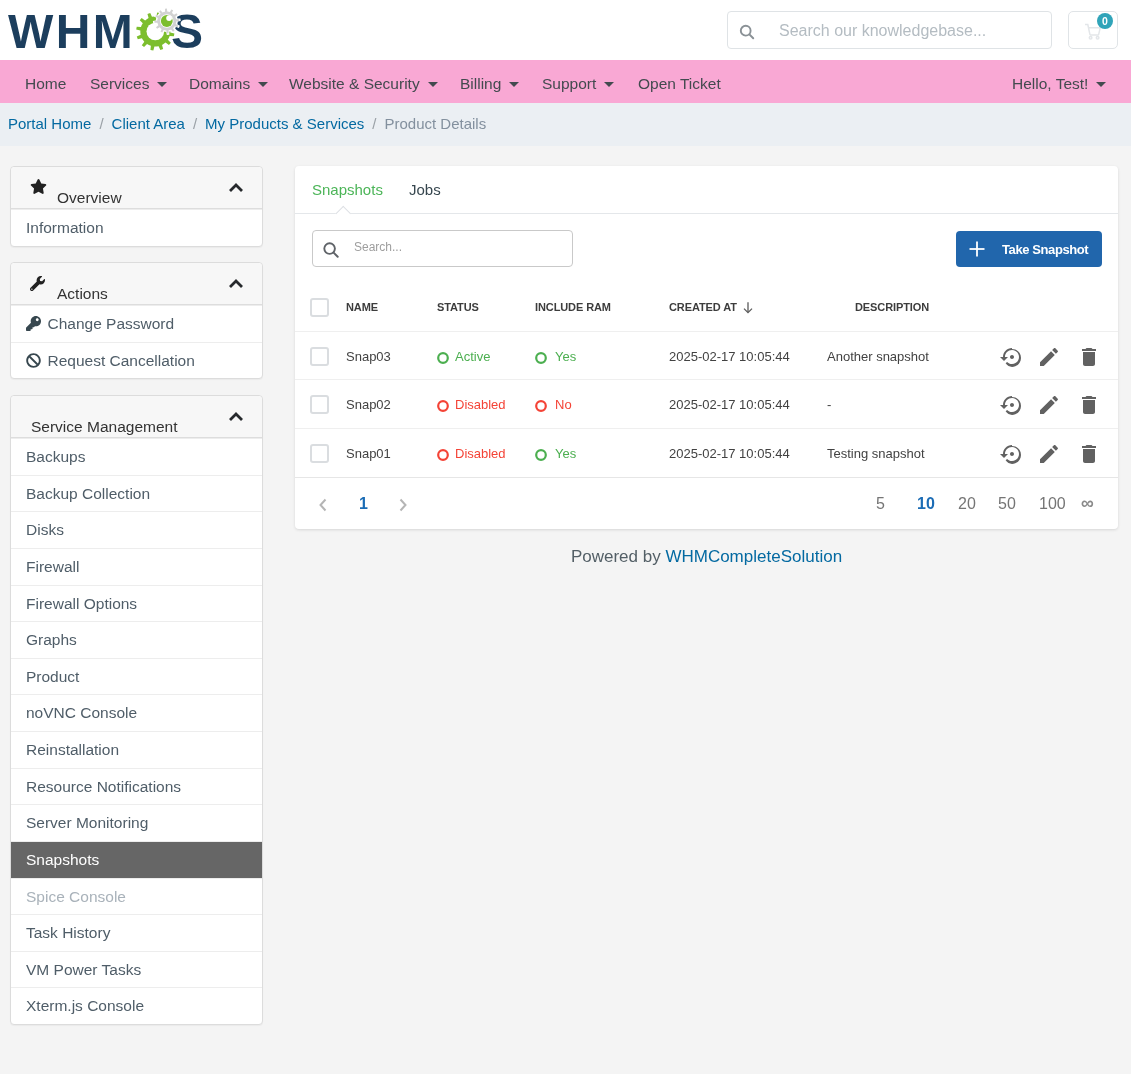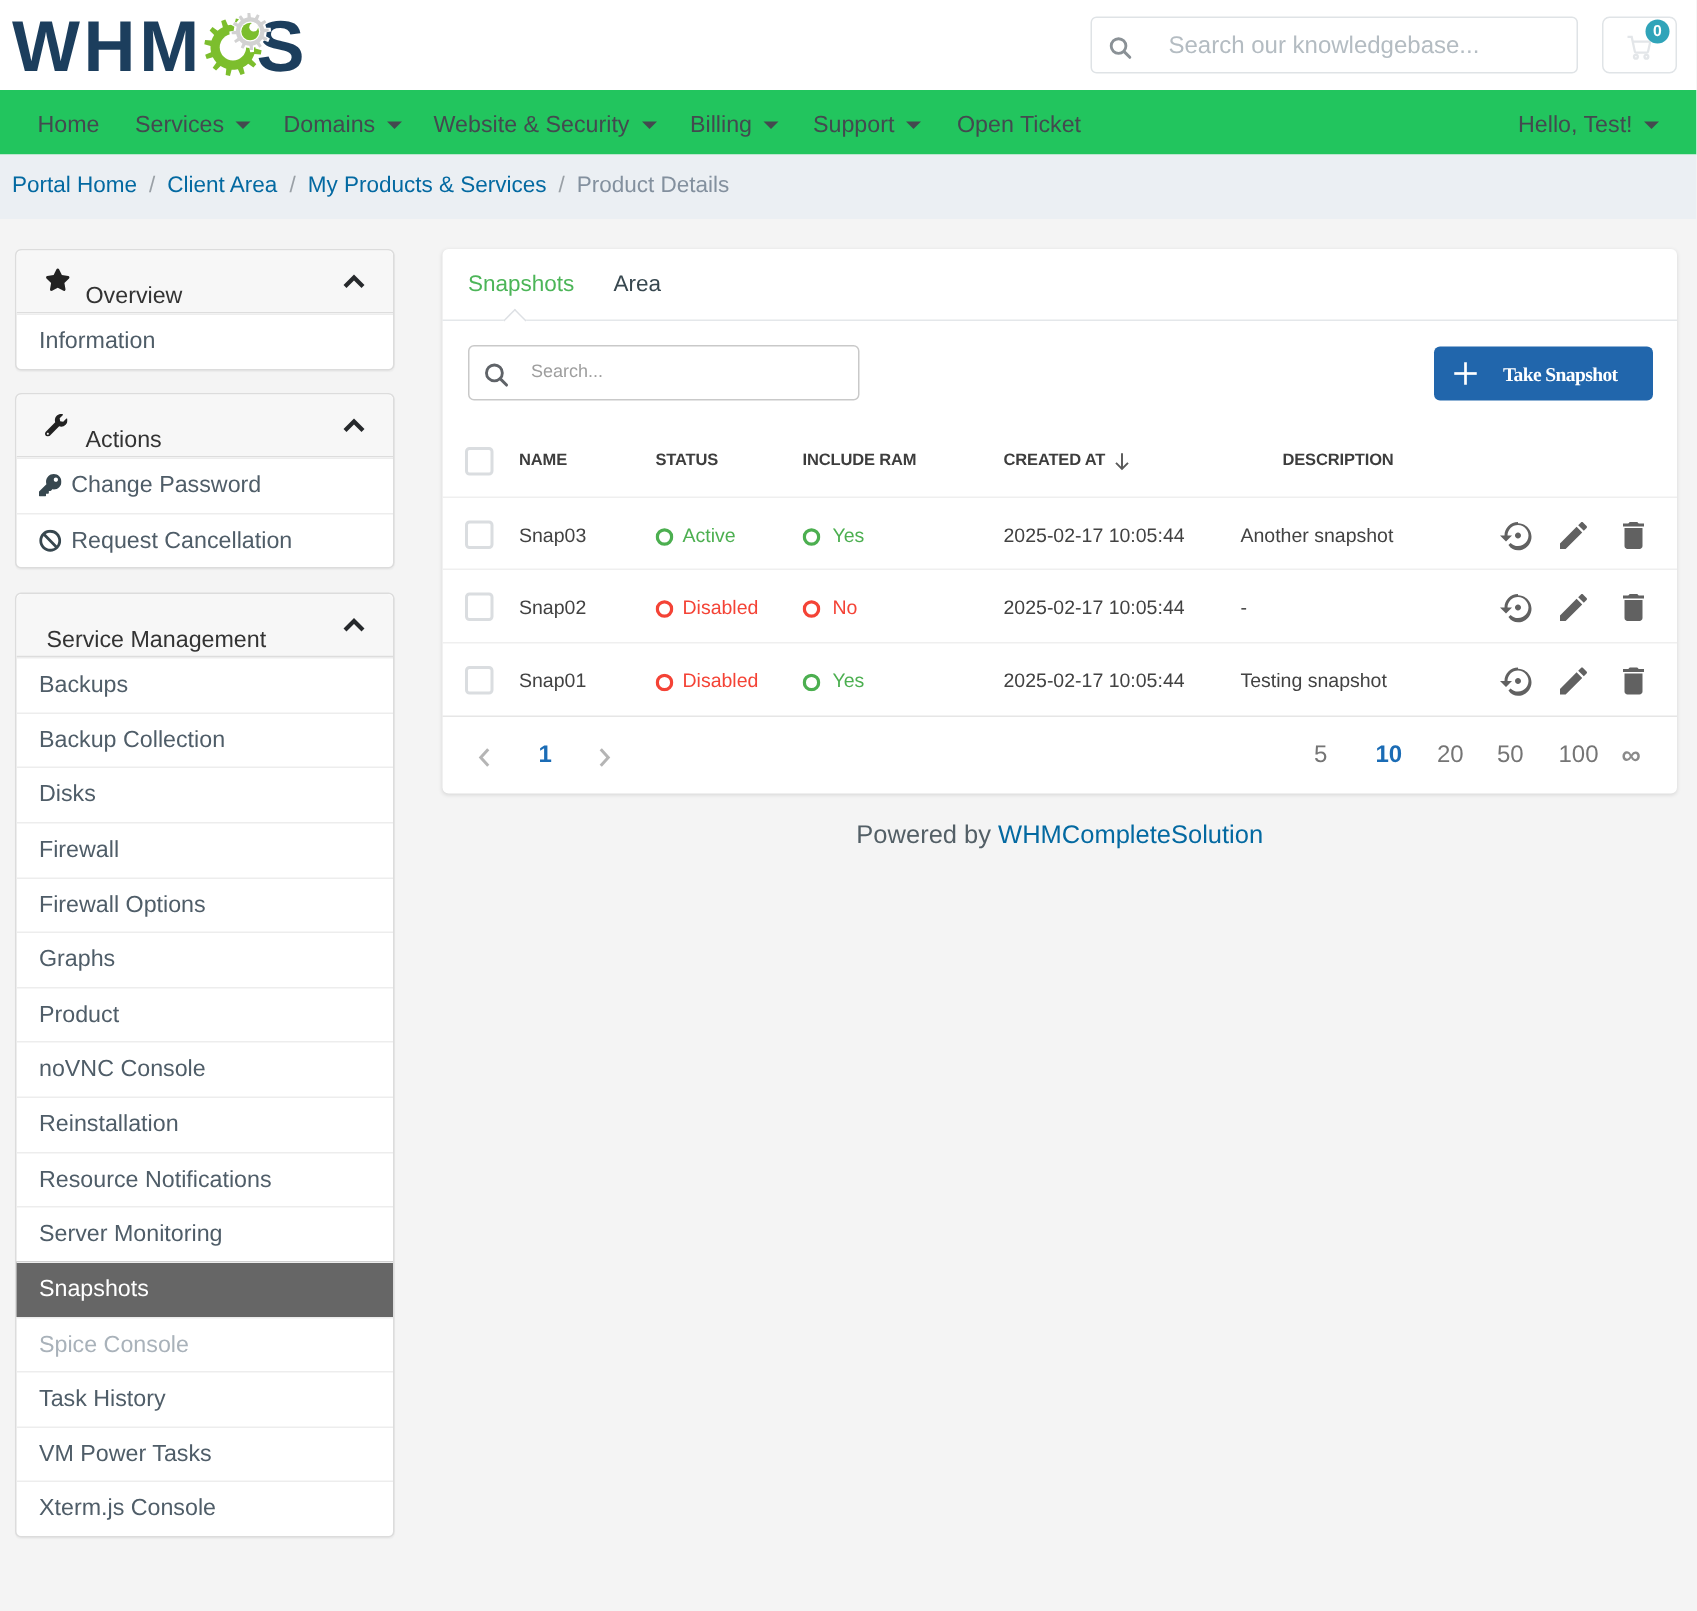--- a/index.html
+++ b/index.html
@@ -1,20 +1,20 @@
 <!DOCTYPE html>
 <html><head>
 <meta charset="utf-8">
 <style>
 * { margin:0; padding:0; box-sizing:border-box; }
 html,body { width:1131px; height:1074px; background:#f4f4f4; font-family:"Liberation Sans", sans-serif; position:relative; overflow:hidden; }
 .abs { position:absolute; }
 
 #hdr { left:0; top:0; width:1131px; height:60px; background:#fff; }
-#nav { left:0; top:60px; width:1131px; height:43px; background:#22c55e; }
+#nav { left:0; top:60px; width:1131px; height:43px; background:#f9a8d4; }
 #crumb { left:0; top:103px; width:1131px; height:43px; background:#ebeff3; font-size:15px; color:#83909e; }
 .navlink { position:absolute; top:15px; font-size:15.5px; color:#434a4f; }
 .caret { display:inline-block; width:0; height:0; border-left:5px solid transparent; border-right:5px solid transparent; border-top:5px solid #434a4f; margin-left:8px; vertical-align:2px; }
 a { text-decoration:none; }
 .blue { color:#0369a1; }
 
 #hsearch { left:727px; top:10.5px; width:325px; height:38.5px; border:1px solid #dfe3e6; border-radius:4px; background:#fff; }
 #hsearch span { position:absolute; left:51px; top:10px; font-size:16px; color:#b4bcc2; }
 #cart { left:1068px; top:10.5px; width:50px; height:38.5px; border:1px solid #e0e4e7; border-radius:5px; background:#fff; }
 #badge { left:1097px; top:13px; width:16px; height:16px; border-radius:50%; background:#30a4b9; color:#fff; font-size:10.5px; font-weight:bold; text-align:center; line-height:16px; }
@@ -31,21 +31,21 @@
 .pitem.active { background:#666; color:#fff; }
 .pitem.dis { color:#a9b2ba; }
 .iico { position:absolute; left:15px; top:10px; }
 
 #card { left:295px; top:166px; width:823px; height:363px; background:#fff; border-radius:4px; box-shadow:0 1px 3px rgba(0,0,0,.12); }
 .tab { position:absolute; top:15px; font-size:15px; }
 #tabline { position:absolute; left:0; top:46.5px; width:823px; height:1px; background:#e4e7ea; }
 #notch { position:absolute; left:43px; top:42px; width:10.5px; height:10.5px; background:#fff; border-left:1px solid #dde0e4; border-top:1px solid #dde0e4; transform:rotate(45deg); }
 #csearch { position:absolute; left:17px; top:64px; width:261px; height:37px; border:1px solid #c9c9c9; border-radius:4px; background:#fff; }
 #csearch span { position:absolute; left:41px; top:9px; font-size:12px; color:#9e9e9e; }
-#takebtn { position:absolute; left:661px; top:65px; width:146px; height:36px; background:#2166ac; border-radius:4px; color:#fff;font-family:Liberation Serif, serif; }
+#takebtn { position:absolute; left:661px; top:65px; width:146px; height:36px; background:#2166ac; border-radius:4px; color:#fff; }
 #takebtn b { position:absolute; left:46px; top:11px; font-size:13px; letter-spacing:-0.4px; }
 .th { position:absolute; top:134.5px; font-size:11px; font-weight:bold; color:#3d3d3d; letter-spacing:-0.1px; }
 .cb { position:absolute; left:15px; width:19px; height:19px; border:2px solid #dadde0; border-radius:3px; background:#fff; }
 .row { position:absolute; left:0; width:823px; height:48.7px; border-top:1px solid #efefef; }
 .row .cell { position:absolute; top:17px; font-size:13px; color:#424242; }
 .row .green, span.green { color:#4caf50; }
 .row .red, span.red { color:#f44336; }
 
 .aicon { position:absolute; top:13px; }
 
@@ -189,21 +189,21 @@
     <div class="pitem">
         <span>VM Power Tasks</span>
       </div>
     <div class="pitem">
         <span>Xterm.js Console</span>
       </div>
   </div>
 </div>
 <div id="card" class="abs">
   <span class="tab" style="left:17px;color:#4cb558">Snapshots</span>
-  <span class="tab" style="left:114px;color:#37474f">Area</span>
+  <span class="tab" style="left:114px;color:#37474f">Jobs</span>
   <div id="tabline"></div>
   <div id="notch"></div>
   <div id="csearch">
     <svg style="position:absolute;left:9px;top:10px" width="18" height="18" viewBox="0 0 18 18">
         <circle cx="7.6" cy="7.6" r="5.3" fill="none" stroke="#5f6368" stroke-width="1.9"></circle>
         <line x1="11.6" y1="11.6" x2="15.7" y2="15.7" stroke="#5f6368" stroke-width="2" stroke-linecap="round"></line>
       </svg>
     <span>Search...</span>
   </div>
   <div id="takebtn">

